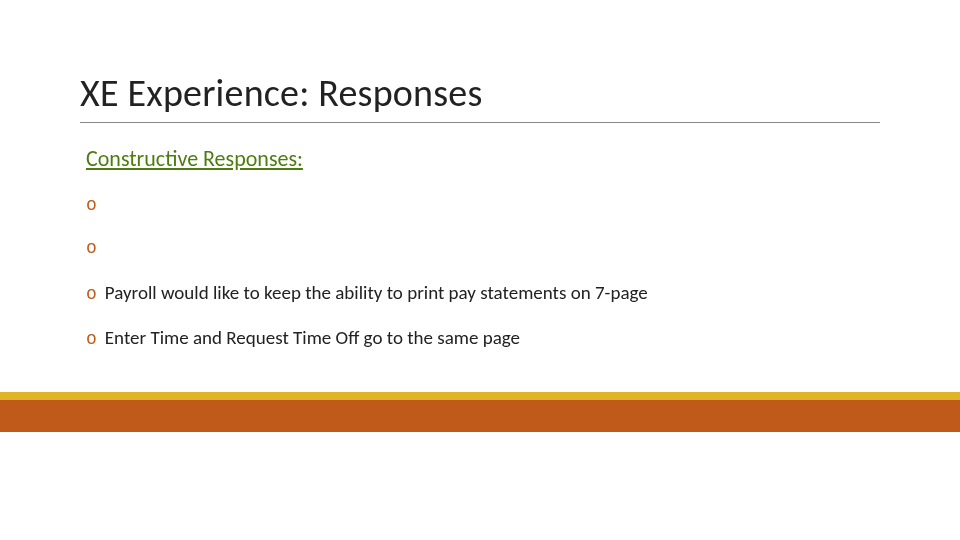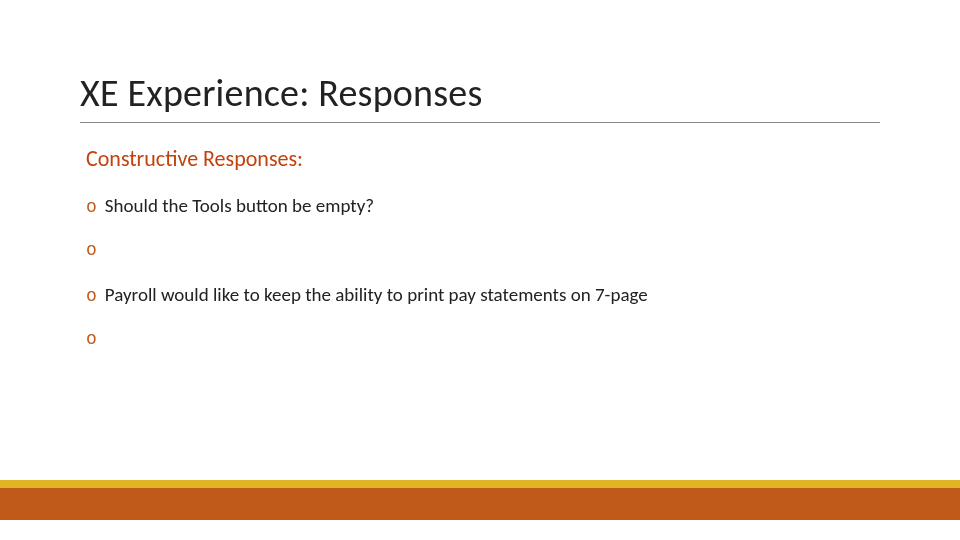--- a/index.html
+++ b/index.html
@@ -4,40 +4,41 @@
   <style>
     * { margin: 0; padding: 0; box-sizing: border-box; }
     html, body { width: 960px; height: 540px; overflow: hidden; }
     body {
       font-family: Calibri, "Segoe UI", Arial, sans-serif;
       background: #ffffff;
       position: relative;
     }
     .slide {
       width: 960px;
-      height: 520px;
+      height: 432px;
       position: relative;
       padding: 70px 80px 0 80px;
     }
     .title {
       font-size: 38px;
       font-weight: 300;
       color: #222;
       padding-bottom: 6px;
       border-bottom: 1px solid #888;
       letter-spacing: 0.2px;
       margin-bottom: 22px;
       font-family: "Calibri Light", Calibri, "Segoe UI Light", Arial, sans-serif;
     }
     .subheading {
       font-size: 22px;
       font-weight: 400;
-      color: #c2410c;
+      color: #4d7c0f;
       margin: 0 0 22px 6px;
       font-family: "Calibri Light", Calibri, "Segoe UI Light", Arial, sans-serif;
+      text-decoration: underline;
     }
     .bullets {
       list-style: none;
       margin-left: 6px;
     }
     .bullets li {
       font-size: 19px;
       color: #222;
       margin-bottom: 20px;
       display: flex;
@@ -69,30 +70,30 @@
   </style>
 </head>
 <body>
 
 <div class="slide">
   <h1 class="title">XE Experience: Responses</h1>
   <div class="subheading">Constructive Responses:</div>
   <ul class="bullets">
     <li>
       <span class="marker">o</span>
-      <span>Should the Tools button be empty?</span>
     </li>
     <li>
       <span class="marker">o</span>
     </li>
     <li>
       <span class="marker">o</span>
       <span>Payroll would like to keep the ability to print pay statements on 7-page</span>
     </li>
     <li>
       <span class="marker">o</span>
+      <span>Enter Time and Request Time Off go to the same page</span>
     </li>
   </ul>
   <div class="footer-bar">
     <div class="footer-top"></div>
     <div class="footer-main"></div>
   </div>
 </div>
 
 </body></html>

